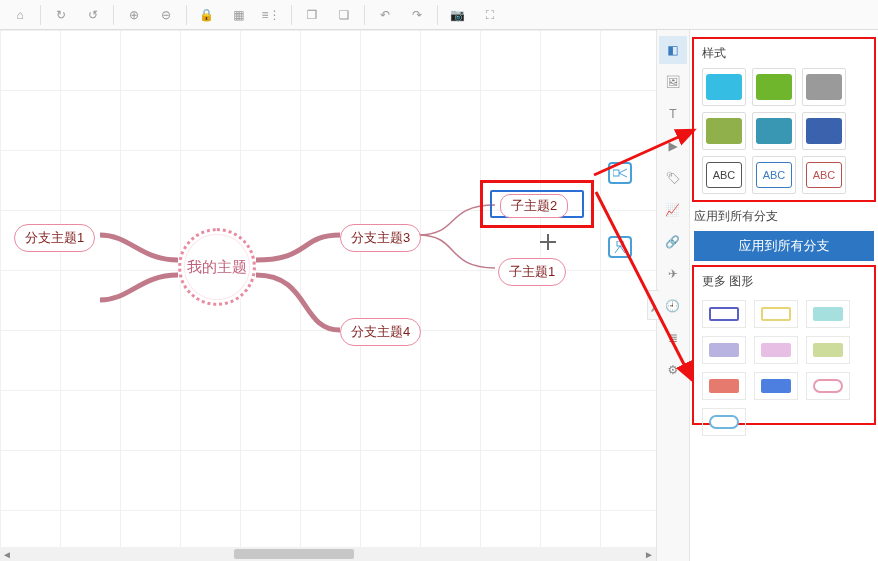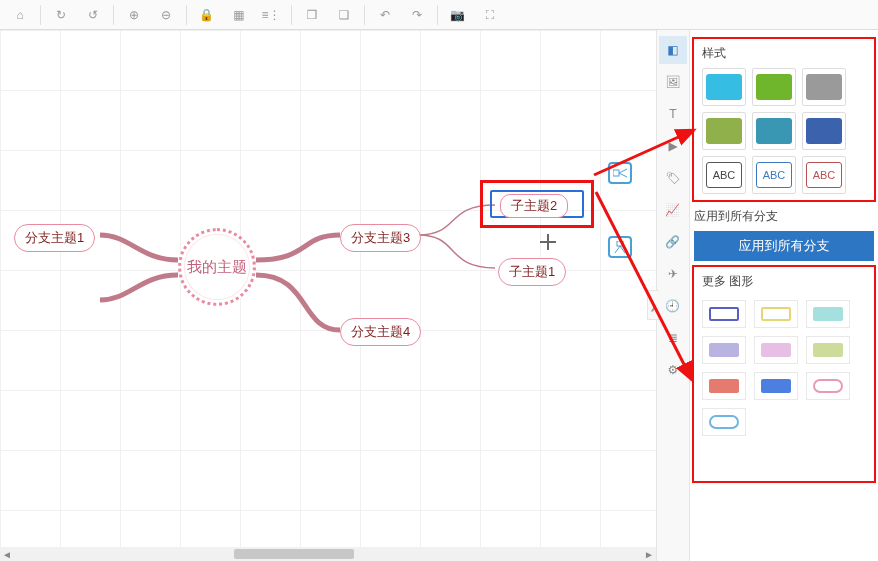--- a/index.html
+++ b/index.html
@@ -195,21 +195,21 @@
         </div>
         <div class="swatch">
           <div class="swatch-inner abc red" style="background: rgb(255, 255, 255); display: flex; align-items: center; justify-content: center;">ABC</div>
         </div>
       </div>
   </div>
 
   <div class="apply-row">应用到所有分支</div>
   <div class="apply-btn">应用到所有分支</div>
 
-  <div class="section" style="height:218px;">
+  <div class="section" style="height:160px;">
     <div class="section-h">更多 图形</div>
     <div class="shape-grid" id="more-shapes">
         <div class="shp">
           <div class="shp-rect" style="background: rgb(255, 255, 255); border: 2px solid rgb(90, 95, 196);"></div>
         </div>
         <div class="shp">
           <div class="shp-rect" style="background: rgb(255, 255, 255); border: 2px solid rgb(230, 212, 119);"></div>
         </div>
         <div class="shp">
           <div class="shp-rect" style="background: rgb(166, 224, 222); border: 2px solid rgb(166, 224, 222);"></div>

